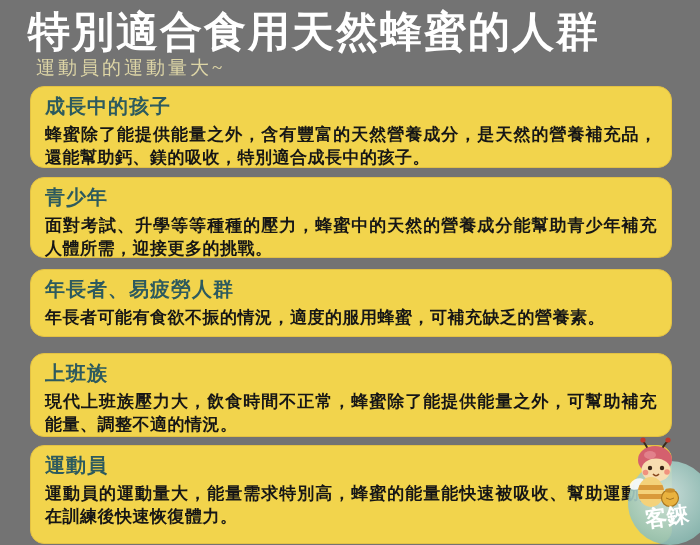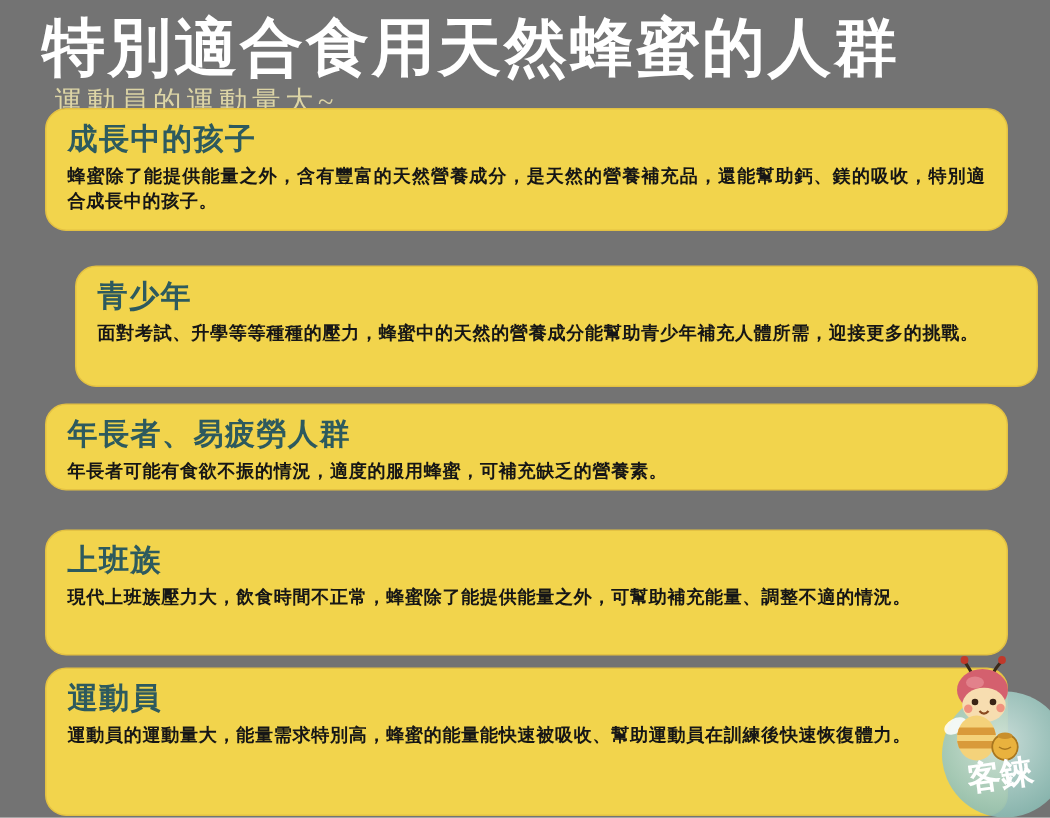--- a/index.html
+++ b/index.html
@@ -29,27 +29,27 @@
     padding:6px 14px 0 14px;
     overflow:hidden;
   }
   .card-heading{
     margin:0 0 3px 0;
     font-size:20px;font-weight:bold;color:#2d5a5e;
     letter-spacing:1px;
   }
   .card-body{
     margin:0;
-    font-size:12px;font-weight:bold;color:#161616;
+    font-size:17px;font-weight:bold;color:#161616;
     line-height:1.38;letter-spacing:0.5px;
     text-align:justify;
   }
-  .c1{top:72px;height:82px;}
-  .c2{top:177px;height:81px;margin-left:20px;}
-  .c3{top:269px;height:58px;}
+  .c1{top:86px;height:82px;}
+  .c2{top:177px;height:81px;}
+  .c3{top:269px;height:68px;}
   .c4{top:353px;height:84px;}
   .c5{top:445px;height:99px;}
   .mascot{
     position:absolute;left:624px;top:436px;
     width:76px;height:109px;
   }
 </style>
 </head>
 <body>
 

